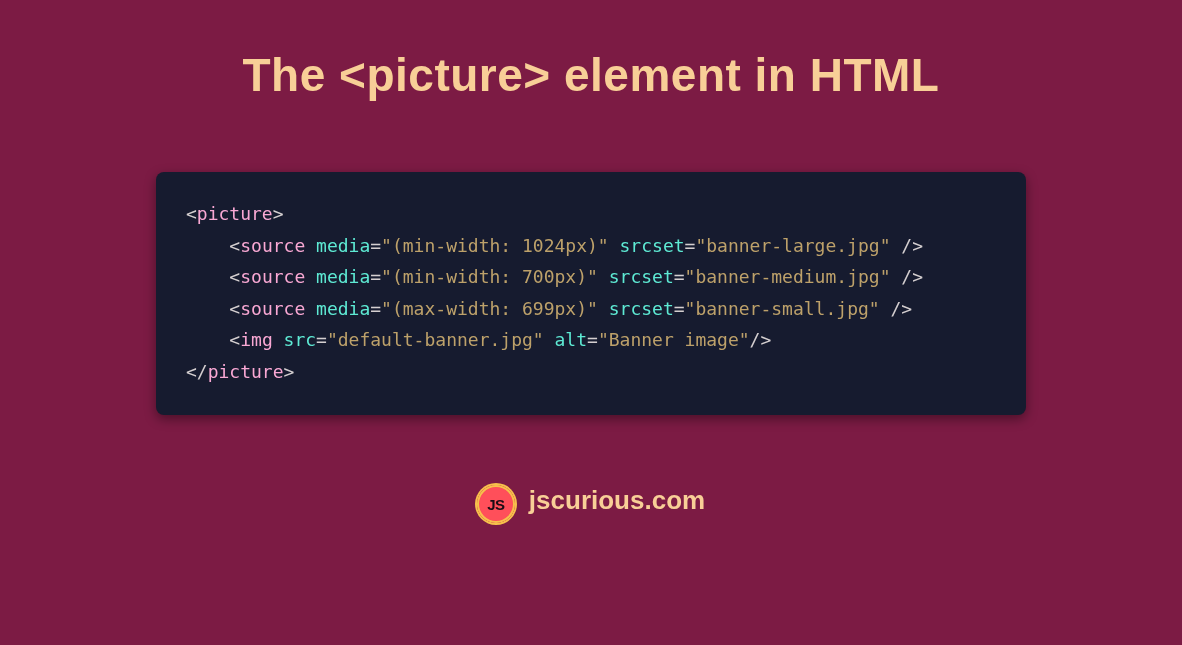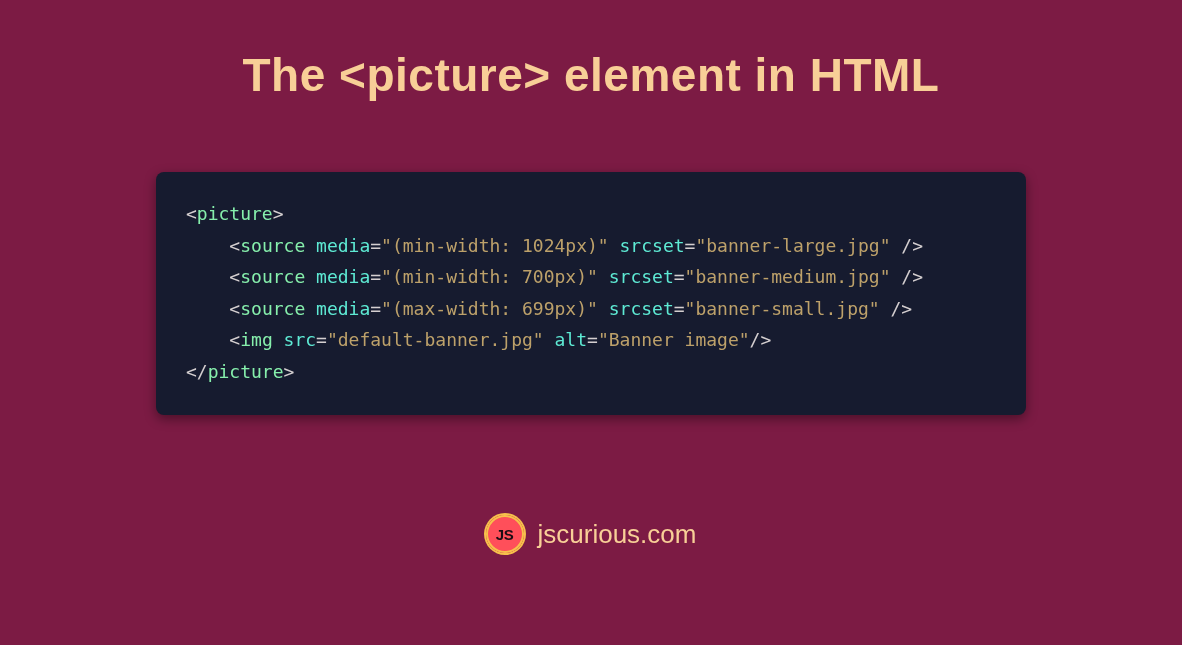--- a/index.html
+++ b/index.html
@@ -37,30 +37,30 @@
   }
   .code-block pre {
     margin: 0;
     font-family: "Menlo", "Consolas", "Monaco", monospace;
     font-size: 18px;
     line-height: 1.75;
     color: #d4cfd0;
     white-space: pre;
   }
   .tok-punct { color: #d4cfd0; }
-  .tok-tag   { color: #86efac; }
+  .tok-tag   { color: #f9a8d4; }
   .tok-attr  { color: #5eead4; }
   .tok-eq    { color: #d4cfd0; }
   .tok-str   { color: #bda16a; }
 
   .footer {
     display: flex;
-    align-items: center;
+    align-items: flex-start;
     gap: 14px;
-    margin-top: 100px;
+    margin-top: 70px;
   }
   .logo {
     width: 38px;
     height: 38px;
     border-radius: 50%;
     background: radial-gradient(circle at 50% 50%, #ff4f5a 0%, #ff4f5a 60%, #d8473f 100%);
     position: relative;
     display: flex;
     align-items: center;
     justify-content: center;
@@ -69,21 +69,21 @@
   .logo span {
     color: #1a0d14;
     font-weight: 800;
     font-size: 15px;
     font-family: Arial, sans-serif;
     letter-spacing: -0.5px;
   }
   .footer-text {
     color: #f8cf97;
     font-size: 26px;
-    font-weight: 400;
+    font-weight: 700;
   }
 </style>
 </head>
 <body>
 
 <div class="page">
   <div class="title">The &lt;picture&gt; element in HTML</div>
 
   <div class="code-block">
     <pre id="code-target"><span class="tok-punct">&lt;</span><span class="tok-tag">picture</span><span class="tok-punct">&gt;</span>

